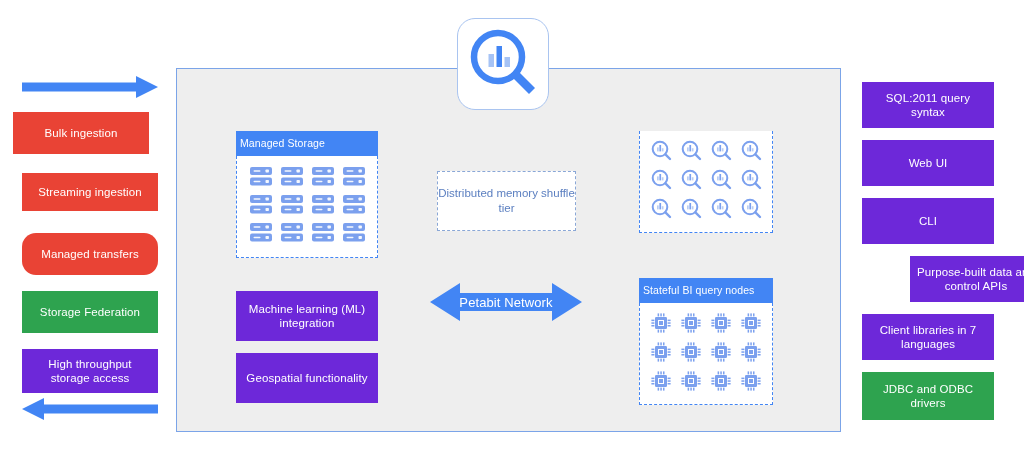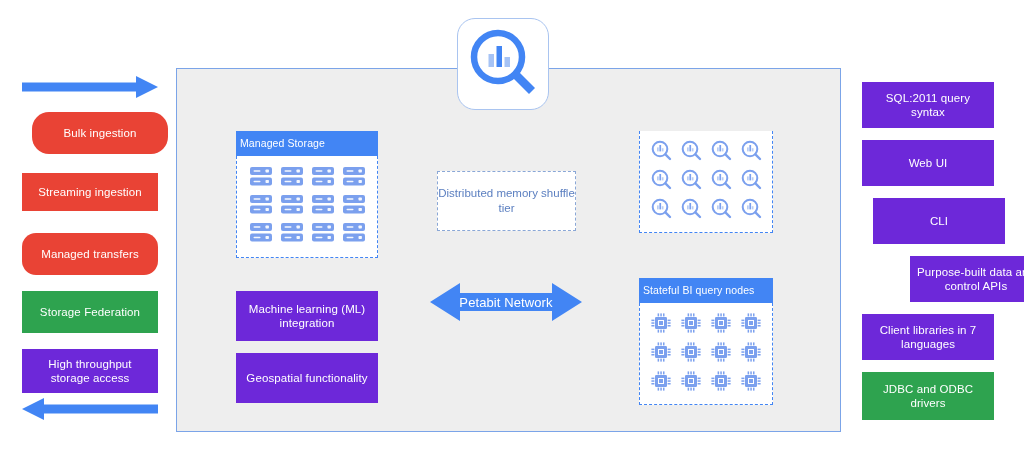--- a/index.html
+++ b/index.html
@@ -135,21 +135,21 @@
 </style>
 </head>
 <body>
 
 <div class="side-arrow" style="left:22px; top:76px; width:136px; height:22px;">
   <svg width="136" height="22" viewBox="0 0 136 22" xmlns="http://www.w3.org/2000/svg">
     <path d="M0 6.5 H114 V0 L136 11 L114 22 V15.5 H0 Z" fill="#4285f4"></path>
   </svg>
 </div>
 
-<div class="pill red" style="left:32px; top:112px; width:136px; height:42px;border-radius:17px;">
+<div class="pill red" style="left:13px; top:112px; width:136px; height:42px;">
   <span>Bulk ingestion</span>
 </div>
 
 <div class="pill red" style="left:22px; top:173px; width:136px; height:38px;">
   <span>Streaming ingestion</span>
 </div>
 
 <div class="pill red" style="left:22px; top:233px; width:136px; height:42px;border-radius:14px;">
   <span>Managed transfers</span>
 </div>
@@ -747,21 +747,21 @@
 </div>
 
 <div class="pill blue" style="left:862px; top:82px; width:132px; height:46px;">
   <span>SQL:2011 query syntax</span>
 </div>
 
 <div class="pill blue" style="left:862px; top:140px; width:132px; height:46px;">
   <span>Web UI</span>
 </div>
 
-<div class="pill blue" style="left:862px; top:198px; width:132px; height:46px;margin-left:11px;">
+<div class="pill blue" style="left:862px; top:198px; width:132px; height:46px;">
   <span>CLI</span>
 </div>
 
 <div class="pill blue" style="left:862px; top:256px; width:132px; height:46px;margin-left:48px;">
   <span>Purpose-built data and control APIs</span>
 </div>
 
 <div class="pill blue" style="left:862px; top:314px; width:132px; height:46px;">
   <span>Client libraries in 7 languages</span>
 </div>

